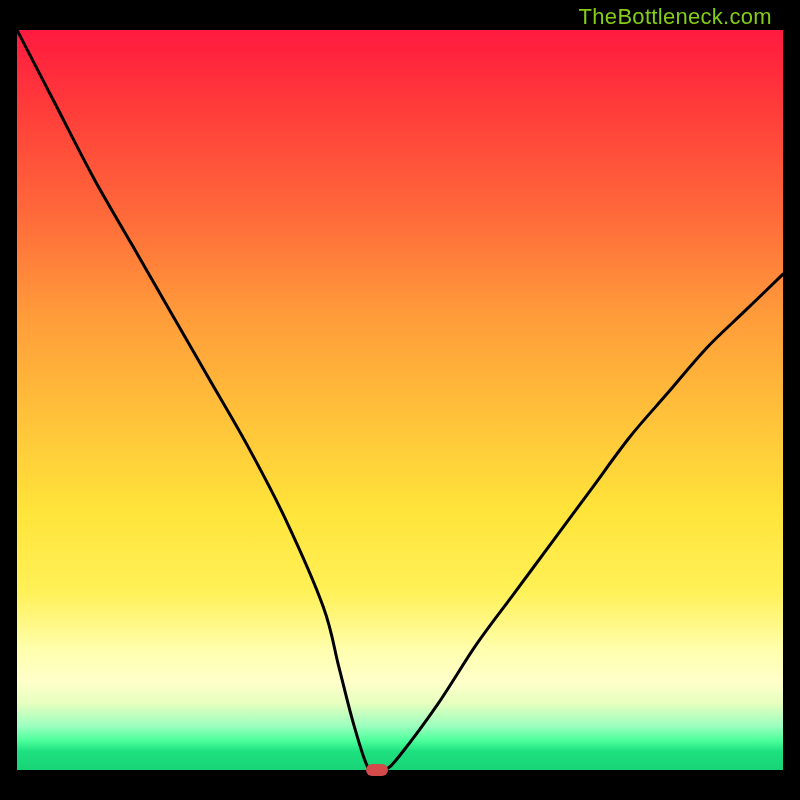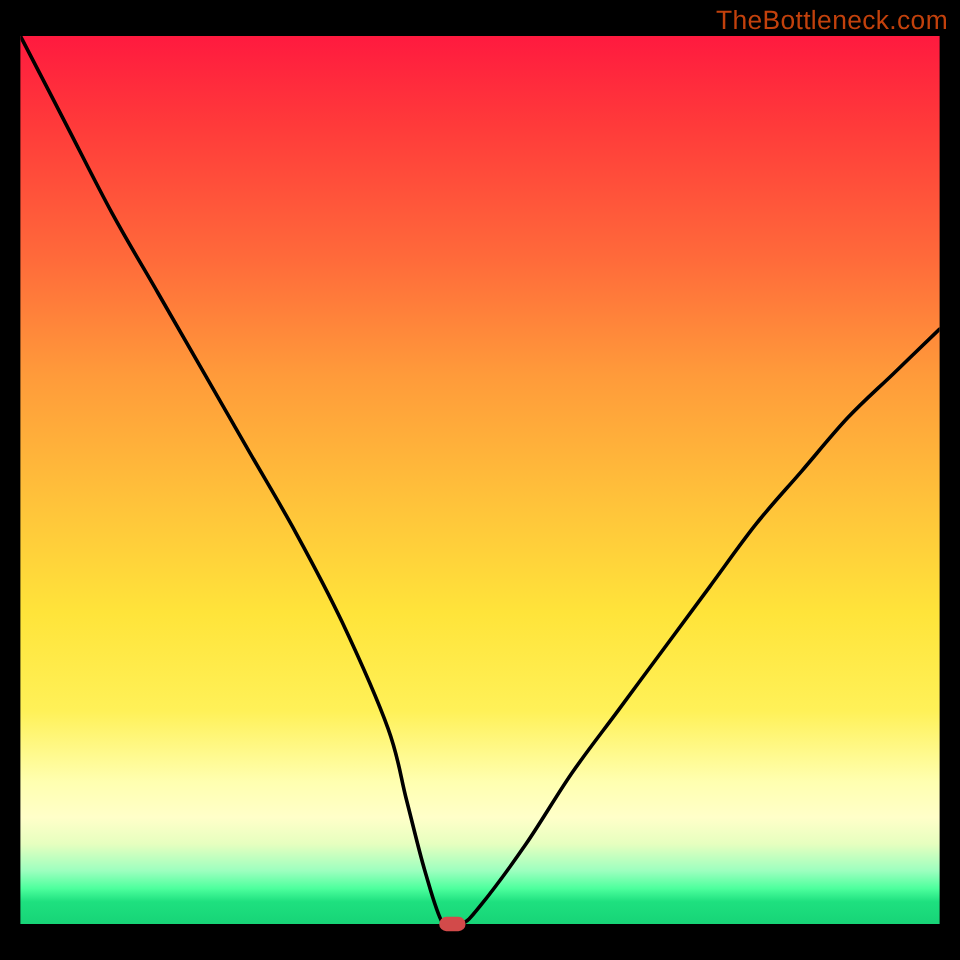--- a/index.html
+++ b/index.html
@@ -13,22 +13,22 @@
   }
   .frame {
     position: relative;
     width: 800px;
     height: 800px;
     background: #000;
   }
   .watermark {
     position: absolute;
     top: 4px;
-    right: 10px;
-    color: #c2410c;
+    right: 28px;
+    color: #84cc16;
     font-size: 22px;
     font-weight: 500;
     letter-spacing: 0.3px;
     user-select: none;
   }
   .plot {
     position: absolute;
     left: 17px;
     top: 30px;
     width: 766px;

